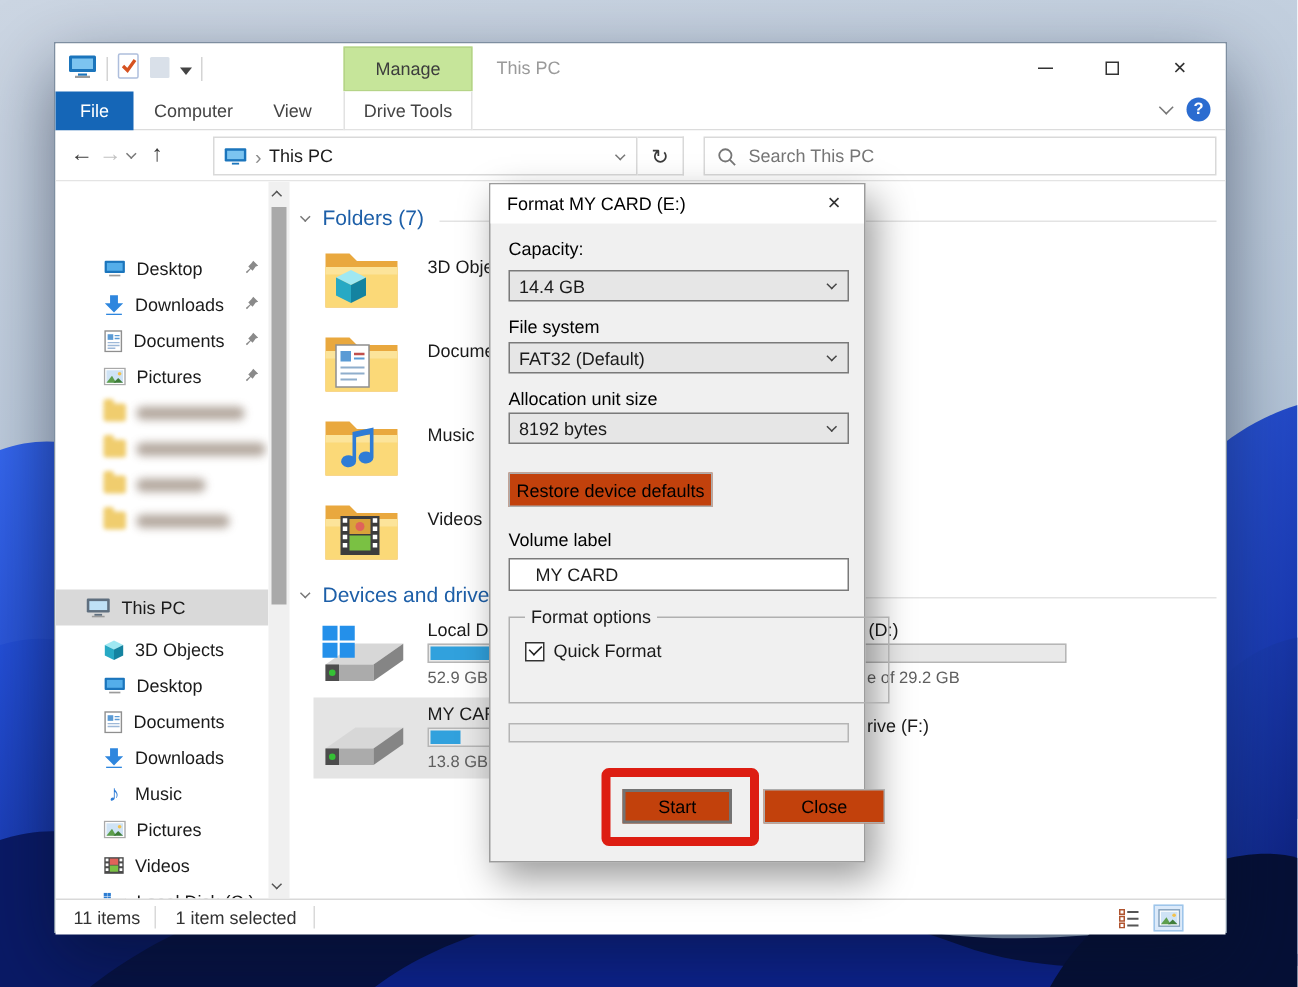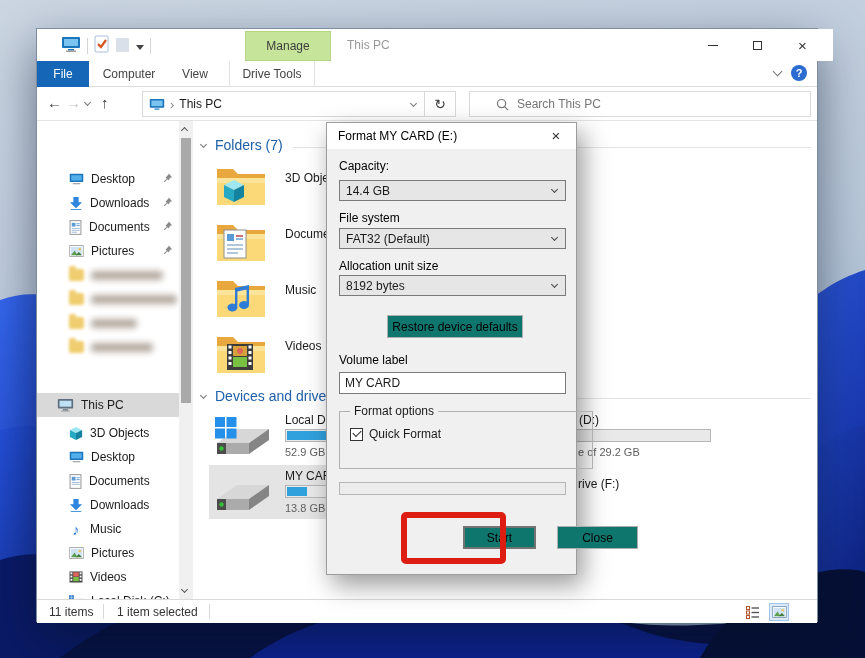--- a/index.html
+++ b/index.html
@@ -7,21 +7,21 @@
   body { position:relative; font-family:"Liberation Sans","DejaVu Sans",sans-serif; font-size:12px; color:#1b1b1b; }
 
   
   .wallpaper { position:absolute; inset:0; z-index:0; }
 
   
   .window { position:absolute; left:36px; top:28px; width:782px; height:594px;
     background:#fff; border:1px solid #7e8ea0; box-shadow:0 18px 45px rgba(5,15,40,.5); z-index:2; }
 
   
-  .titlebar { position:absolute; left:16px; top:0; width:100%; height:32px; background:#fff; }
+  .titlebar { position:absolute; left:0; top:0; width:100%; height:32px; background:#fff; }
   .qat { position:absolute; left:8px; top:6px; display:flex; align-items:center; gap:6px; }
   .qat-sep { width:1px; height:16px; background:#d4d4d4; }
   .win-title { position:absolute; left:294px; top:9px; color:#9a9a9a; }
   .manage-tab { position:absolute; left:192px; top:2px; width:86px; height:30px; background:#c6e59a;
     border:1px solid #b5d488; display:flex; align-items:center; justify-content:center; color:#3c3c3c; }
   .win-controls { position:absolute; right:8px; top:4px; display:flex; }
   .win-btn { width:45px; height:24px; display:flex; align-items:center; justify-content:center; color:#333; }
   .min-glyph { width:10px; height:1px; background:#333; display:block; }
   .max-glyph { width:9px; height:9px; border:1px solid #333; display:block; }
   .close-glyph { font-size:15px; line-height:1; color:#333; }
@@ -44,21 +44,21 @@
   .tri-down { width:0; height:0; border-left:4px solid transparent; border-right:4px solid transparent; border-top:5px solid #555; }
 
   
   .addrrow { position:absolute; left:0; top:58px; width:100%; height:34px; background:#fff; border-bottom:1px solid #e4e4e4; }
   .nav-glyph { position:absolute; top:7px; font-size:15px; color:#3b3b3b; }
   .addr-box { position:absolute; left:105px; top:4px; width:283px; height:26px; border:1px solid #d9d9d9; background:#fff;
     display:flex; align-items:center; padding-left:6px; gap:5px; }
   .refresh-box { position:absolute; left:388px; top:4px; width:31px; height:26px; border:1px solid #d9d9d9; border-left:none;
     display:flex; align-items:center; justify-content:center; color:#3b3b3b; font-size:14px; }
   .search-box { position:absolute; left:432px; top:4px; width:342px; height:26px; border:1px solid #d9d9d9; background:#fff;
-    display:flex; align-items:center; gap:8px; padding-left:26px; color:#767676; }
+    display:flex; align-items:center; gap:8px; padding-left:8px; color:#767676; }
   .crumb-sep { color:#8a8a8a; font-size:13px; }
 
   
   .content { position:absolute; left:0; top:92px; width:100%; height:478px; background:#fff; overflow:hidden; }
 
   
   .sidebar { position:absolute; left:0; top:0; width:142px; height:100%; overflow:hidden; }
   .side-item { position:absolute; height:24px; display:flex; align-items:center; gap:7px; width:142px; padding-left:20px; }
   .side-item.lv2 { padding-left:32px; }
   .side-item.selected { background:#d9d9d9; }
@@ -102,24 +102,24 @@
   .dialog { position:absolute; left:326px; top:122px; width:251px; height:453px; background:#f0f0f0;
     border:1px solid #9c9c9c; box-shadow:6px 10px 24px rgba(0,0,0,.4); z-index:10; font-size:12px; }
   .dlg-titlebar { position:absolute; left:0; top:0; width:100%; height:26px; background:#fff;padding-left:37px; }
   .dlg-title { position:absolute; left:11px; top:6px; color:#000; }
   .dlg-close { position:absolute; right:4px; top:2px; width:32px; height:21px; display:flex; align-items:center; justify-content:center;
     font-size:15px; color:#333; }
   .dlg-label { position:absolute; left:12px; color:#000; }
   .combo { position:absolute; left:12px; width:227px; height:21px; background:#e6e6e6; border:1px solid #7a7a7a;
     display:flex; align-items:center; padding-left:6px; }
   .combo .chev { position:absolute; right:8px; top:6px; border-color:#444; }
-  .btn { background:#0f766e; border:1px solid #adadad; display:flex; align-items:center; justify-content:center; color:#000;margin-left:48px; }
+  .btn { background:#c2410c; border:1px solid #adadad; display:flex; align-items:center; justify-content:center; color:#000; }
   .restore-btn { position:absolute; left:12px; top:192px; width:136px; height:23px; }
   .text-input { position:absolute; left:12px; top:249px; width:227px; height:22px; background:#fff; border:1px solid #7a7a7a;
-    display:flex; align-items:center; padding-left:5px; }
+    display:flex; align-items:center; padding-left:17px; }
   .groupbox { position:absolute; left:12px; top:288px; width:254px; height:58px; border:1px solid #b0b0b0; }
   .groupbox legend, .gb-legend { position:absolute; left:10px; top:-8px; background:#f0f0f0; padding:0 4px; }
   .checkrow { position:absolute; left:10px; top:15px; display:flex; align-items:center; gap:6px; }
   .checkbox { width:13px; height:13px; background:#fff; border:1px solid #333; position:relative; }
   .checkbox::after { content:""; position:absolute; left:2px; top:1px; width:7px; height:4px;
     border-left:1.5px solid #222; border-bottom:1.5px solid #222; transform:rotate(-45deg); }
   .progress { position:absolute; left:12px; top:359px; width:227px; height:13px; border:1px solid #b5b5b5; background:#ececec; }
   .start-btn { position:absolute; left:88px; top:403px; width:73px; height:23px; border:2px solid #737373; }
   .close-btn { position:absolute; left:182px; top:403px; width:81px; height:23px; }
   .red-annotation { position:absolute; left:74px; top:389px; width:105px; height:52px; border:6px solid #dd1d12; border-radius:5px; z-index:5; }

